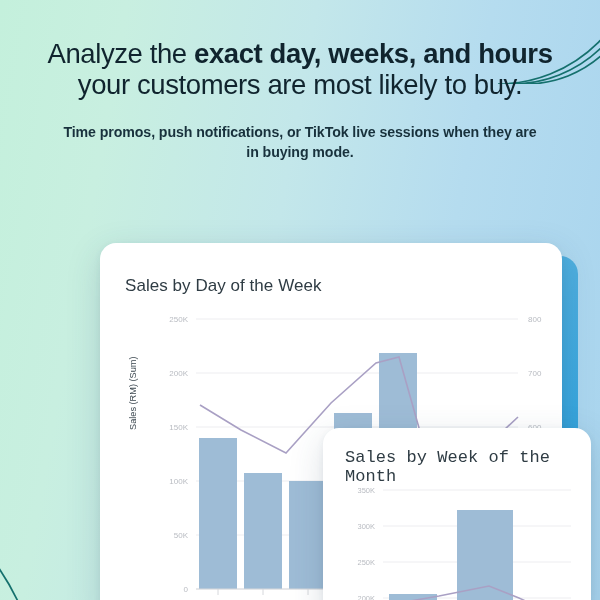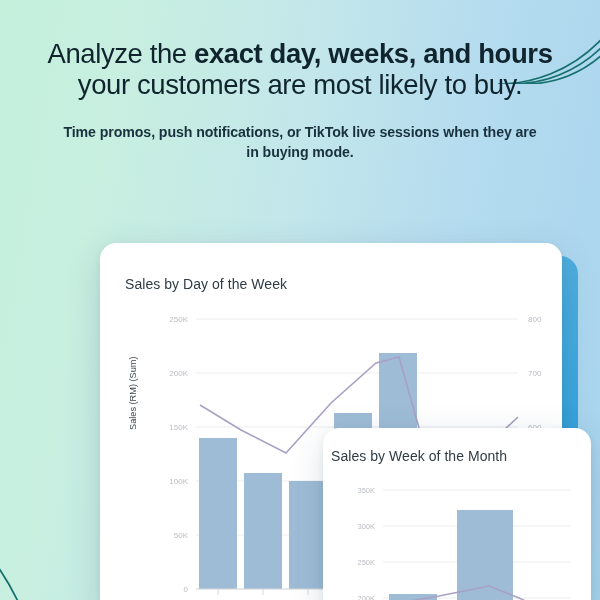--- a/index.html
+++ b/index.html
@@ -38,24 +38,24 @@
 
   .card {
     position:absolute; background:#ffffff; border-radius:16px;
     box-shadow:0 10px 34px rgba(40,70,95,0.17), 0 2px 7px rgba(40,70,95,0.07);
     overflow:hidden;
   }
   .card-1 { left:100px; top:243px; width:462px; height:380px; }
   .card-2 { left:323px; top:428px; width:268px; height:200px; }
 
   .card-title {
-    font-size:14px; color:#2f3c44; font-weight:400; letter-spacing:0.05px;
+    font-size:17px; color:#2f3c44; font-weight:400; letter-spacing:0.05px;
   }
   .card-1 .card-title { position:absolute; left:25px; top:33px; }
-  .card-2 .card-title { position:absolute; left:8px; top:20px; }
+  .card-2 .card-title { position:absolute; left:22px; top:20px;font-family:Liberation Mono, monospace; }
 
   .plot { position:absolute; }
   .plot svg { display:block; }
 
   .yaxis-title {
     position:absolute; left:128px; top:430px;
     font-size:9.2px; color:#3c4850;
     transform:rotate(-90deg); transform-origin:left top;
     white-space:nowrap;
   }

